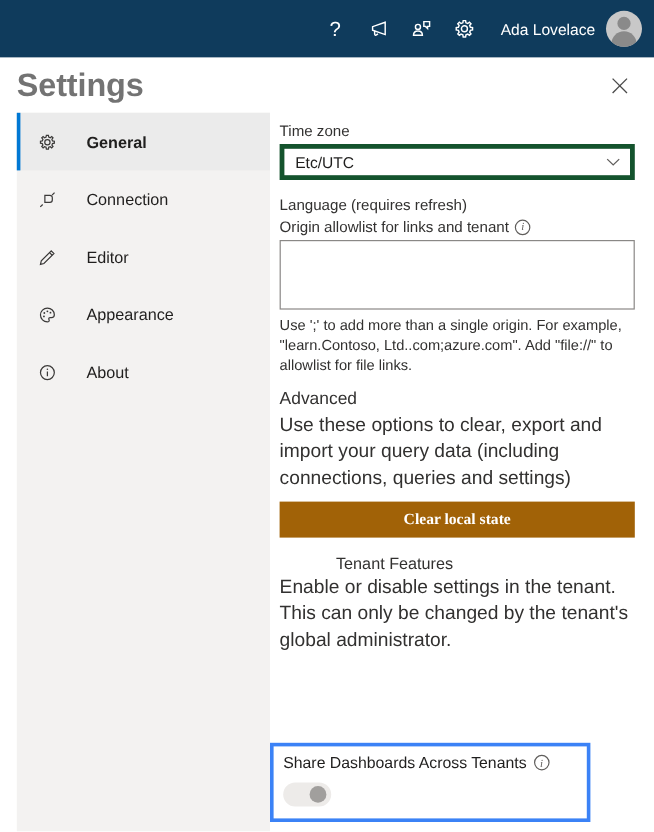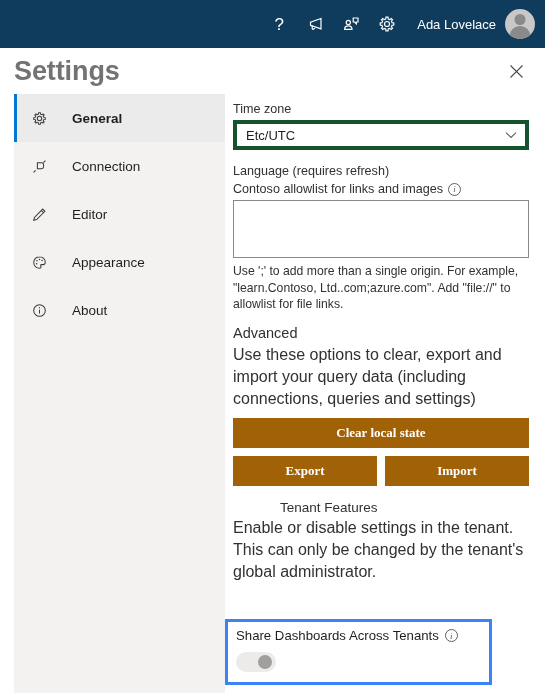--- a/index.html
+++ b/index.html
@@ -374,34 +374,30 @@
       <span class="chev">
         <svg width="12" height="8" viewBox="0 0 12 8" fill="none" stroke="#605e5c" stroke-width="1.1">
           <polyline points="1,1.6 6,6.4 11,1.6"></polyline>
         </svg>
       </span>
     </div>
 
     <div class="field-label">Language (requires refresh)</div>
 
     <div class="field-label">
-      <span>Contoso allowlist for links and images</span>
+      <span>Origin allowlist for links and tenant</span>
       <span class="info-icon">i</span>
     </div>
     <textarea class="textarea-box" placeholder="" style=""></textarea>
     <div class="hint">Use ';' to add more than a single origin. For example, "learn.Contoso, Ltd..com;azure.com". Add "file://" to allowlist for file links.</div>
 
     <div class="section-head">Advanced</div>
     <div class="section-desc">Use these options to clear, export and import your query data (including connections, queries and settings)</div>
 
     <button class="btn">Clear local state</button>
-    <div class="btn-row">
-      <button class="btn">Export</button>
-      <button class="btn">Import</button>
-    </div>
 
     <div class="tenant-head">Tenant Features</div>
     <div class="section-desc">Enable or disable settings in the tenant. This can only be changed by the tenant's global administrator.</div>
 
     <div class="highlight-box">
       <div class="toggle-label">
         <span>Share Dashboards Across Tenants</span>
         <span class="info-icon">i</span>
       </div>
       <div class="toggle">

